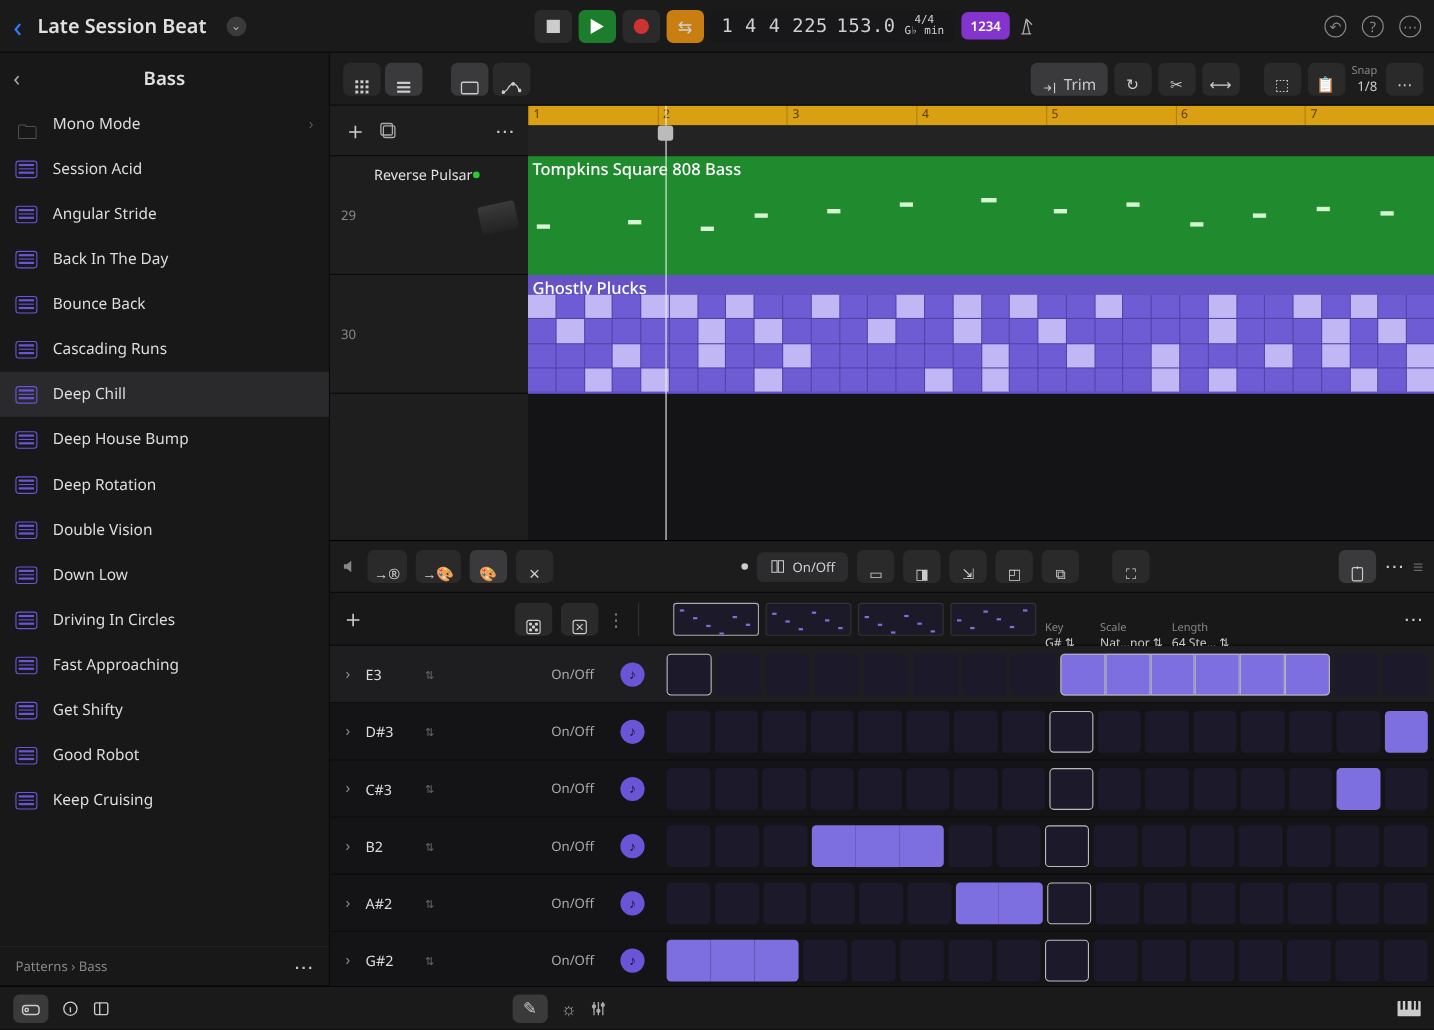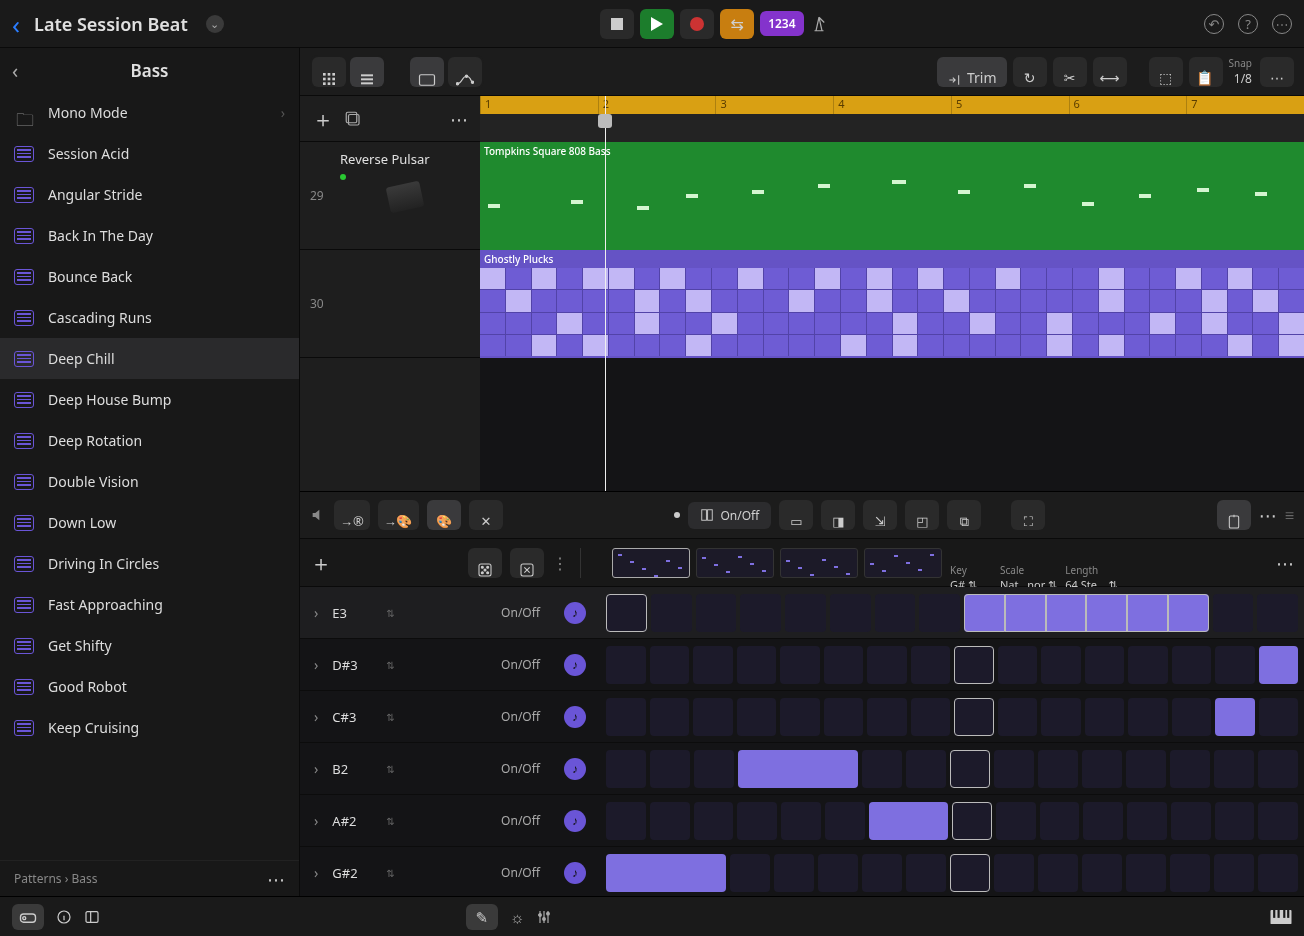--- a/index.html
+++ b/index.html
@@ -59,40 +59,40 @@
 .tk-snap .snap-val { font-size: 12px; color:#ccc; }
 
 
 .tracks-area { height: 395px; display: flex; flex-direction: column; background:#141416; }
 .tracks-row { flex:1; display:flex; overflow:hidden; }
 .trk-hdrs { width:180px; background:#1e1e1e; display:flex; flex-direction:column; }
 .trk-hdr-top { height:46px; display:flex; align-items:center; gap:10px; padding:0 12px; border-bottom:1px solid #0a0a0a; }
 .trk-add { font-size:22px; color:#ccc; }
 .trk-hdr { height:108px; border-bottom:1px solid #0a0a0a; padding:8px 10px; display:flex; gap:10px; }
 .trk-num { font-size:12px; color:#888; align-self:center; width:20px; }
-.trk-body { flex:1; display:flex; flex-direction:column; }
+.trk-body { flex:1; display:flex; }
 .trk-name { font-size:13px; color:#e0e0e0; }
 .trk-dot { width:6px; height:6px; background:#29c932; border-radius:50%; margin-top:6px;}
 .trk-icon { width:34px; height:26px; margin-top:4px; align-self:center; }
 .trk-icon.synth { background: linear-gradient(#3a3a3a,#222); border-radius:3px; transform: rotate(-12deg); }
 .trk-icon.keys { border:2px solid #29c932; border-radius:2px; position:relative; }
 .trk-icon.keys::after { content:""; position:absolute; inset:2px; border-top:6px solid #29c932; }
 .trk-icon.keys::before { content:""; position:absolute; bottom:-12px; left:50%; width:14px; height:10px; border-left:1.5px solid #29c932; border-right:1.5px solid #29c932; transform:translateX(-50%) rotate(0deg); }
 
 .timeline { flex:1; display:flex; flex-direction:column; position:relative; overflow:hidden; }
 .ruler { height:46px; display:flex; flex-direction:column; }
 .ruler-bar { height:18px; background:#d9a013; display:flex; color:#5a3d00; font-size:11px; }
 .ruler-bar span { flex:1; padding-left:4px; border-left:1px solid rgba(0,0,0,0.2); }
 .ruler-ticks { flex:1; background:#232323; position:relative; }
 .playhead { position:absolute; left:125px; top:0; bottom:0; width:1px; background:#eee; z-index:5; }
 .playhead::before { content:""; position:absolute; top:18px; left:-7px; width:14px; height:14px; background:#bbb; border-radius:3px; }
 .region { position:relative; height:108px; padding:0; }
 .reg1 { background:#1f8a2e; }
 .reg2 { background:#6553c5; }
-.region .reg-name { position:absolute; top:2px; left:4px; font-size:10px; color:#fff; font-weight:500; }
+.region .reg-name { position:absolute; top:2px; left:4px; font-size:15px; color:#fff; font-weight:500; }
 .reg1 .note { position:absolute; height:4px; background:#d4f5d0; }
 .reg2-grid { position:absolute; top:18px; left:0; right:0; bottom:2px; display:grid; grid-template-columns: repeat(32,1fr); grid-template-rows: repeat(4,1fr); gap:1px; background:#5243a8; }
 .reg2-grid div { background:#6e5cd4; }
 .reg2-grid div.on { background:#c2b7f5; }
 
 
 .seq-toolbar { height:48px; background:#1c1c1c; display:flex; align-items:center; padding:0 10px; gap:8px; border-top:1px solid #000; border-bottom:1px solid #0a0a0a; }
 .seq-toolbar .tk-btn { font-size:13px; }
 .seq-onoff { background:#2c2c2e; padding:5px 12px; border-radius:6px; font-size:12px; display:flex; gap:6px; align-items:center; }
 
@@ -147,20 +147,27 @@
       <div class="tb-btn stop">
           <div class="tb-stop-sq"></div>
         </div>
       <div class="tb-btn play">
           <div class="tb-play-tri"></div>
         </div>
       <div class="tb-btn rec">
           <div class="tb-rec-dot"></div>
         </div>
       <div class="tb-btn loop">⇆</div>
+      <div class="lcd">
+        <span class="lcd-big">1 4 4 225</span>
+        <span class="lcd-big">153.0</span>
+        <span class="lcd-sig">
+          <span>4/4</span><br><span>G♭ min</span>
+        </span>
+      </div>
       <span class="mode-1234">1234</span>
       <span class="metro">
         <svg width="18" height="18" viewBox="0 0 24 24" fill="none" stroke="#aaa" stroke-width="1.6">
             <path d="M8 21 L12 3 L16 21 Z M6 21 H18 M12 3 L19 10"></path>
           </svg>
       </span>
     </div>
     <div class="spacer"></div>
     <div class="tb-right">
       <span class="tb-ir">↶</span>

